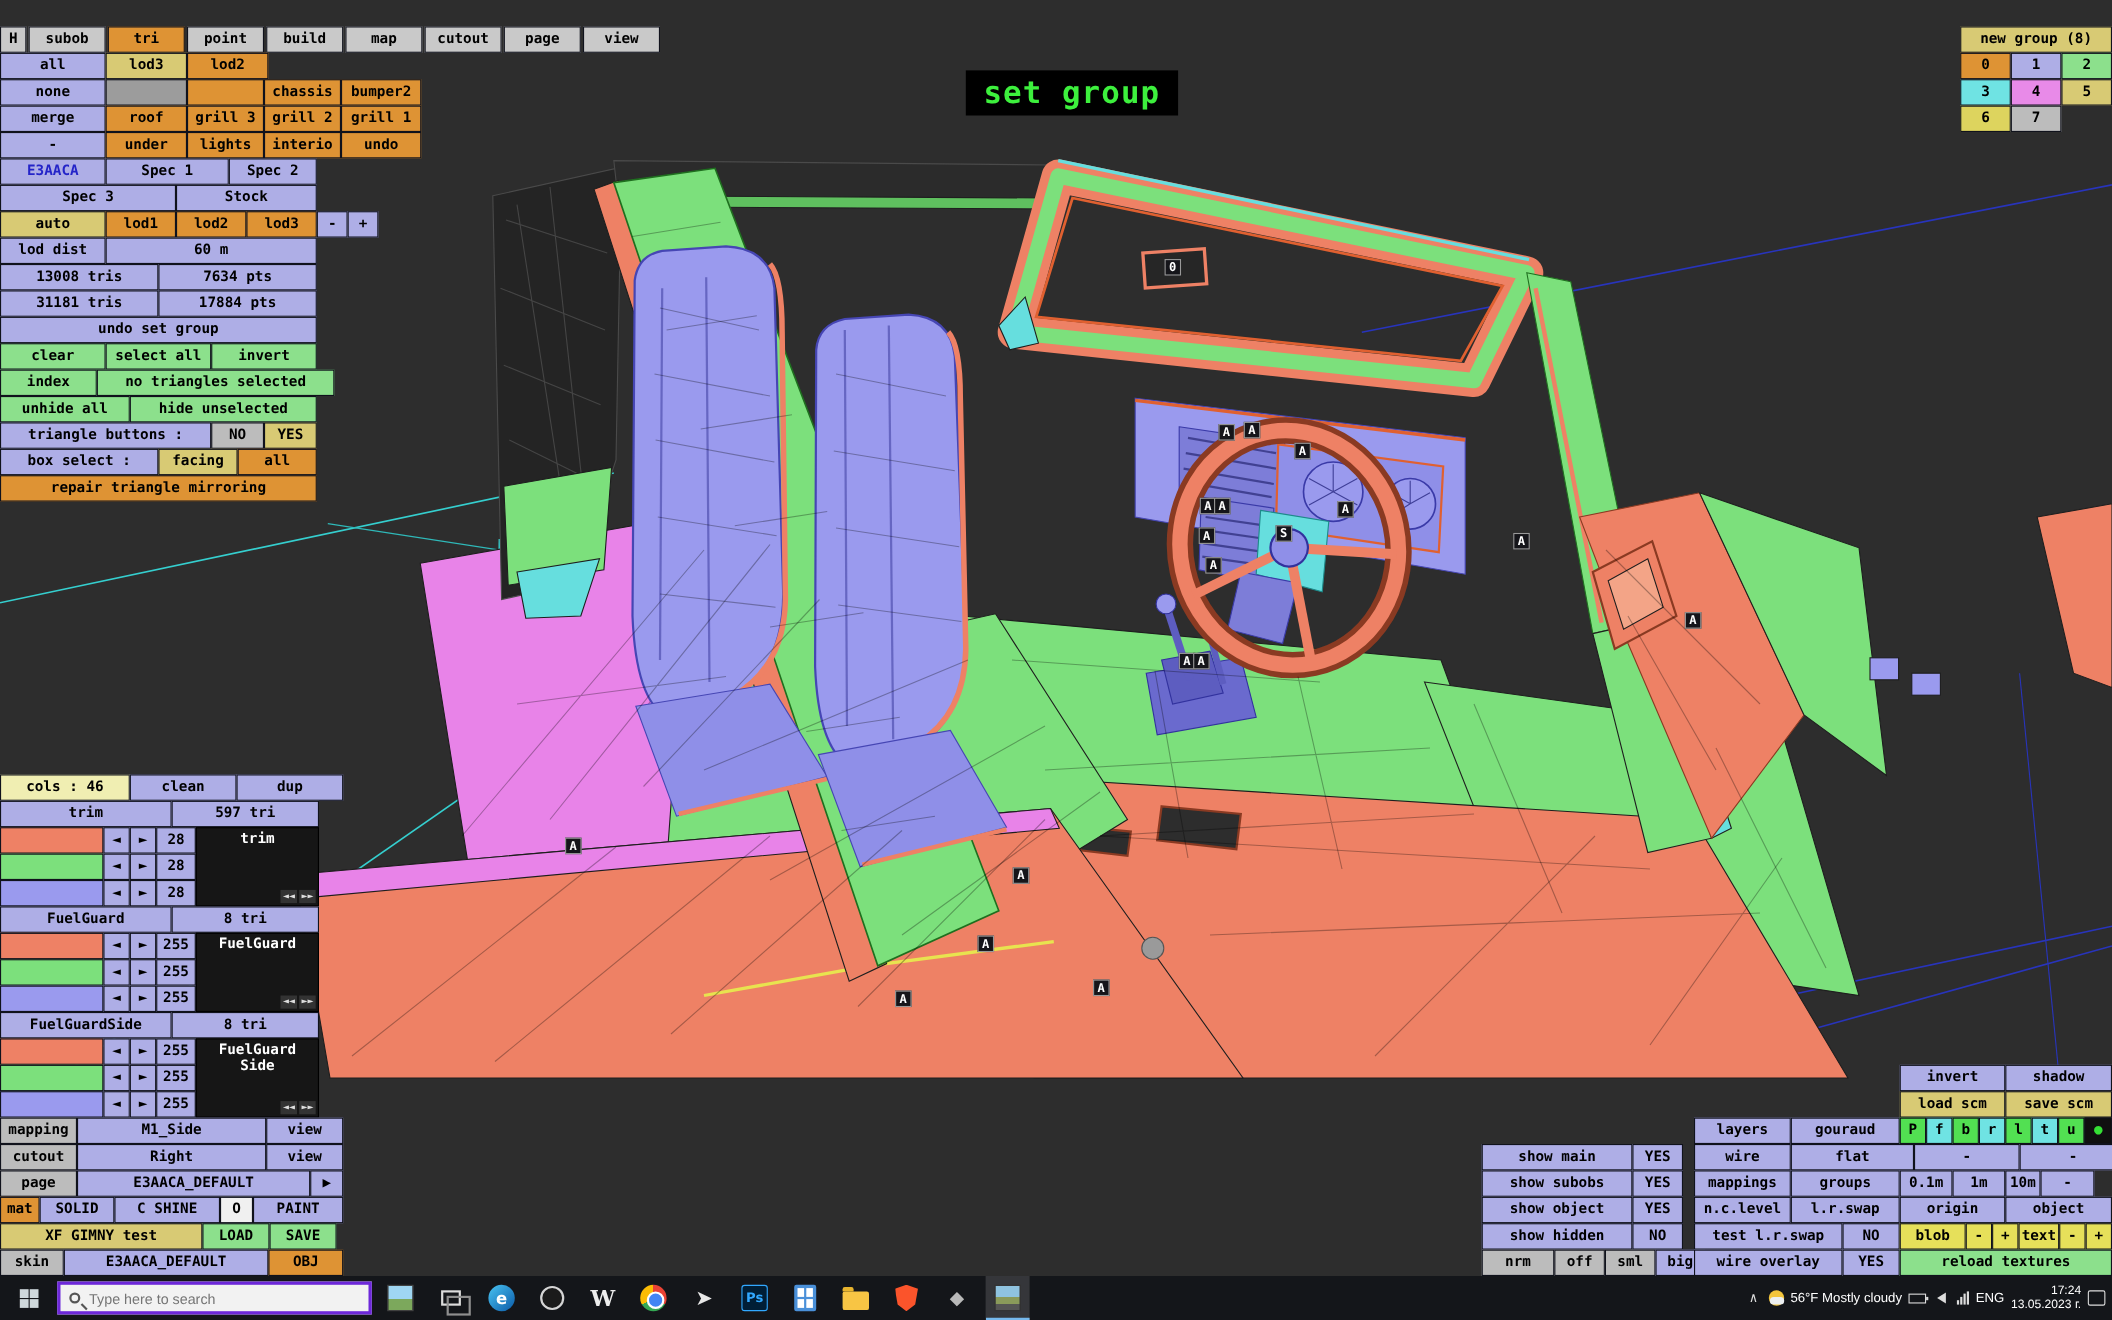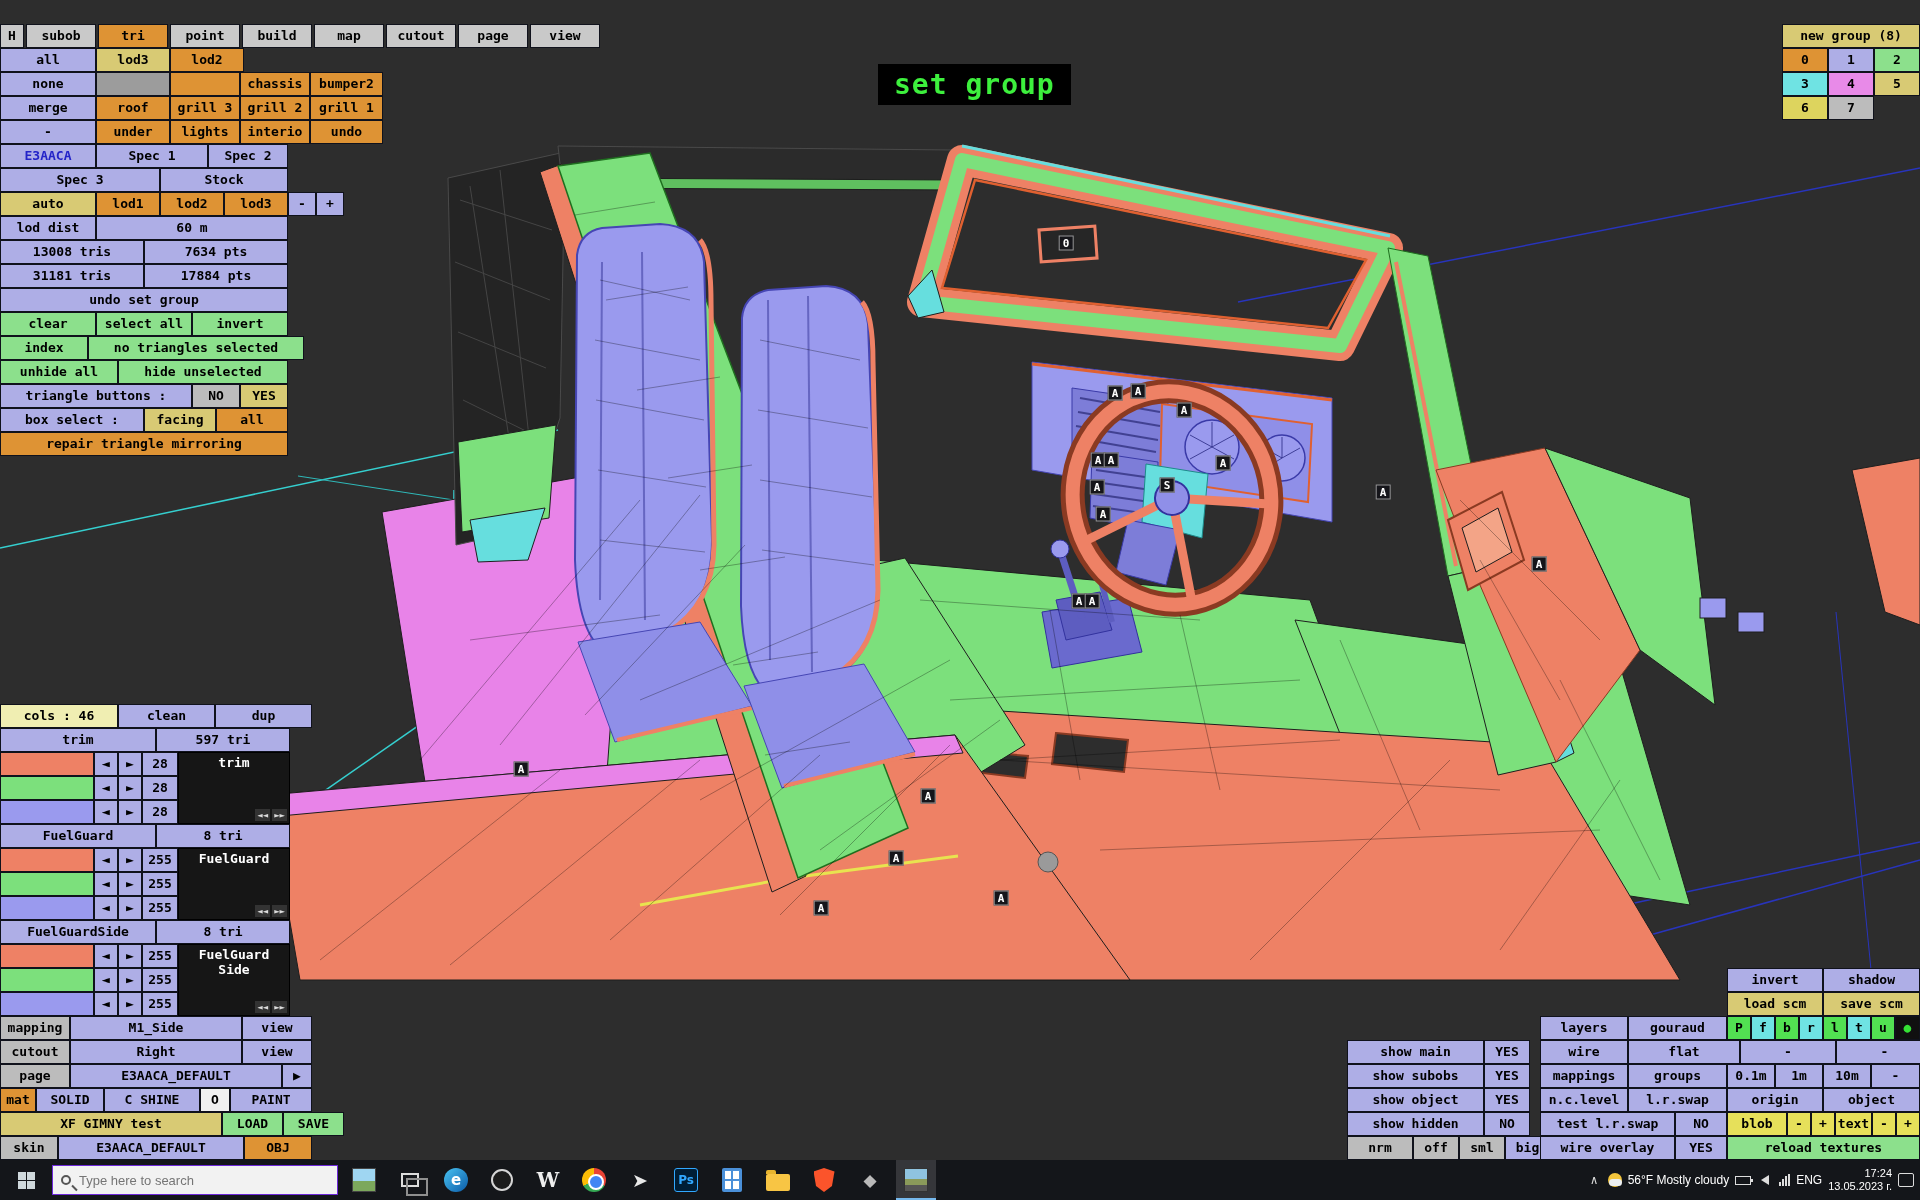--- a/index.html
+++ b/index.html
@@ -22,21 +22,21 @@
 .setgroup{position:absolute;left:878px;top:64px;background:#000;color:#3df03d;font:bold 28px "DejaVu Sans Mono",monospace;padding:4px 16px;letter-spacing:1px;z-index:4}
 .mk{position:absolute;transform:translate(-50%,-50%);background:#15151a;color:#fff;border:1px solid #999;font:bold 11px "DejaVu Sans Mono",monospace;line-height:13px;padding:0 3px;z-index:3}
 .preview{position:absolute;background:#161616;border:1px solid #000;z-index:4;display:flex;flex-direction:column;align-items:center}
 .pv-label{color:#fff;font:bold 13px "DejaVu Sans Mono",monospace;margin-top:2px;line-height:15px;text-align:center}
 .pv-nav{margin-top:auto;align-self:flex-end;display:flex;gap:2px;padding:2px}
 .pv-nav span{color:#ddd;font:bold 9px "DejaVu Sans Mono",monospace;background:#333;padding:0 2px;line-height:12px}
 .taskbar{position:absolute;left:0;top:1160px;width:1920px;height:40px;background:#14161a;display:flex;align-items:center;gap:6px;padding:0 6px;z-index:6}
 .start{width:40px;height:40px;display:flex;align-items:center;justify-content:center}
 .winlogo{display:grid;grid-template-columns:8px 8px;grid-template-rows:8px 8px;gap:1px}
 .winlogo i{background:#cfd8dc}
-.search{width:286px;height:30px;background:#f2f2f2;border:1px solid #6d28d9;display:flex;align-items:center;padding:0 8px;gap:8px}
+.search{width:286px;height:30px;background:#f2f2f2;border:3px solid #6d28d9;display:flex;align-items:center;padding:0 8px;gap:8px}
 .search input{border:none;background:transparent;outline:none;font:13px "Liberation Sans",sans-serif;color:#333;width:100%}
 .mag{width:10px;height:10px;border:2px solid #555;border-radius:50%;position:relative;flex:0 0 auto}
 .mag::after{content:"";position:absolute;width:7px;height:2px;background:#555;transform:rotate(45deg);left:8px;top:10px}
 .ticon{width:40px;height:40px;display:flex;align-items:center;justify-content:center;font:bold 13px "DejaVu Sans",sans-serif}
 .ticon.active{background:rgba(255,255,255,0.14);box-shadow:inset 0 -2px 0 #76b9ed}
 .i-tree{width:24px;height:24px;background:linear-gradient(180deg,#9fd6f2 0 55%,#7ca85c 55% 100%);border:1px solid #444}
 .i-task{width:18px;height:14px;border:2px solid #dcdcdc;position:relative}
 .i-task::after{content:"";position:absolute;left:3px;top:3px;width:18px;height:14px;border:2px solid #8f8f8f}
 .i-edge{width:24px;height:24px;border-radius:50%;background:linear-gradient(135deg,#49c3f2,#0b5ba8);color:#fff;font:bold 15px "DejaVu Sans",sans-serif;display:flex;align-items:center;justify-content:center}
 .i-gog{width:22px;height:22px;border-radius:50%;background:#1b1b1b;border:2px solid #d5d5d5}
@@ -437,21 +437,21 @@
   <div class="c lav" style="width:30px">▶</div>
 </div>
 <div class="row" style="left:0;top:1088px">
   <div class="c org" style="width:36px">mat</div>
   <div class="c lav" style="width:68px">SOLID</div>
   <div class="c lav" style="width:96px">C SHINE</div>
   <div class="c wht" style="width:30px">O</div>
   <div class="c lav" style="width:82px">PAINT</div>
 </div>
 <div class="row" style="left:0;top:1112px">
-  <div class="c tan" style="width:222px">XF GIMNY test</div>
+  <div class="c tan" style="width:184px">XF GIMNY test</div>
   <div class="c grn" style="width:61px">LOAD</div>
   <div class="c grn" style="width:61px">SAVE</div>
 </div>
 <div class="row" style="left:0;top:1136px">
   <div class="c gry" style="width:58px">skin</div>
   <div class="c lav" style="width:186px">E3AACA_DEFAULT</div>
   <div class="c org" style="width:68px">OBJ</div>
 </div>
 
 <div class="row" style="left:1727px;top:968px">
@@ -486,21 +486,21 @@
 </div>
 <div class="row" style="left:1347px;top:1064px">
   <div class="c lav" style="width:137px">show subobs</div>
   <div class="c lav" style="width:46px">YES</div>
 </div>
 <div class="row" style="left:1540px;top:1064px">
   <div class="c lav" style="width:88px">mappings</div>
   <div class="c lav" style="width:99px">groups</div>
   <div class="c lav" style="width:48px">0.1m</div>
   <div class="c lav" style="width:48px">1m</div>
-  <div class="c lav" style="width:48px">10m</div>
+  <div class="c lav" style="width:32px">10m</div>
   <div class="c lav" style="width:49px">-</div>
 </div>
 <div class="row" style="left:1347px;top:1088px">
   <div class="c lav" style="width:137px">show object</div>
   <div class="c lav" style="width:46px">YES</div>
 </div>
 <div class="row" style="left:1540px;top:1088px">
   <div class="c lav" style="width:88px">n.c.level</div>
   <div class="c lav" style="width:99px">l.r.swap</div>
   <div class="c lav" style="width:96px">origin</div>

